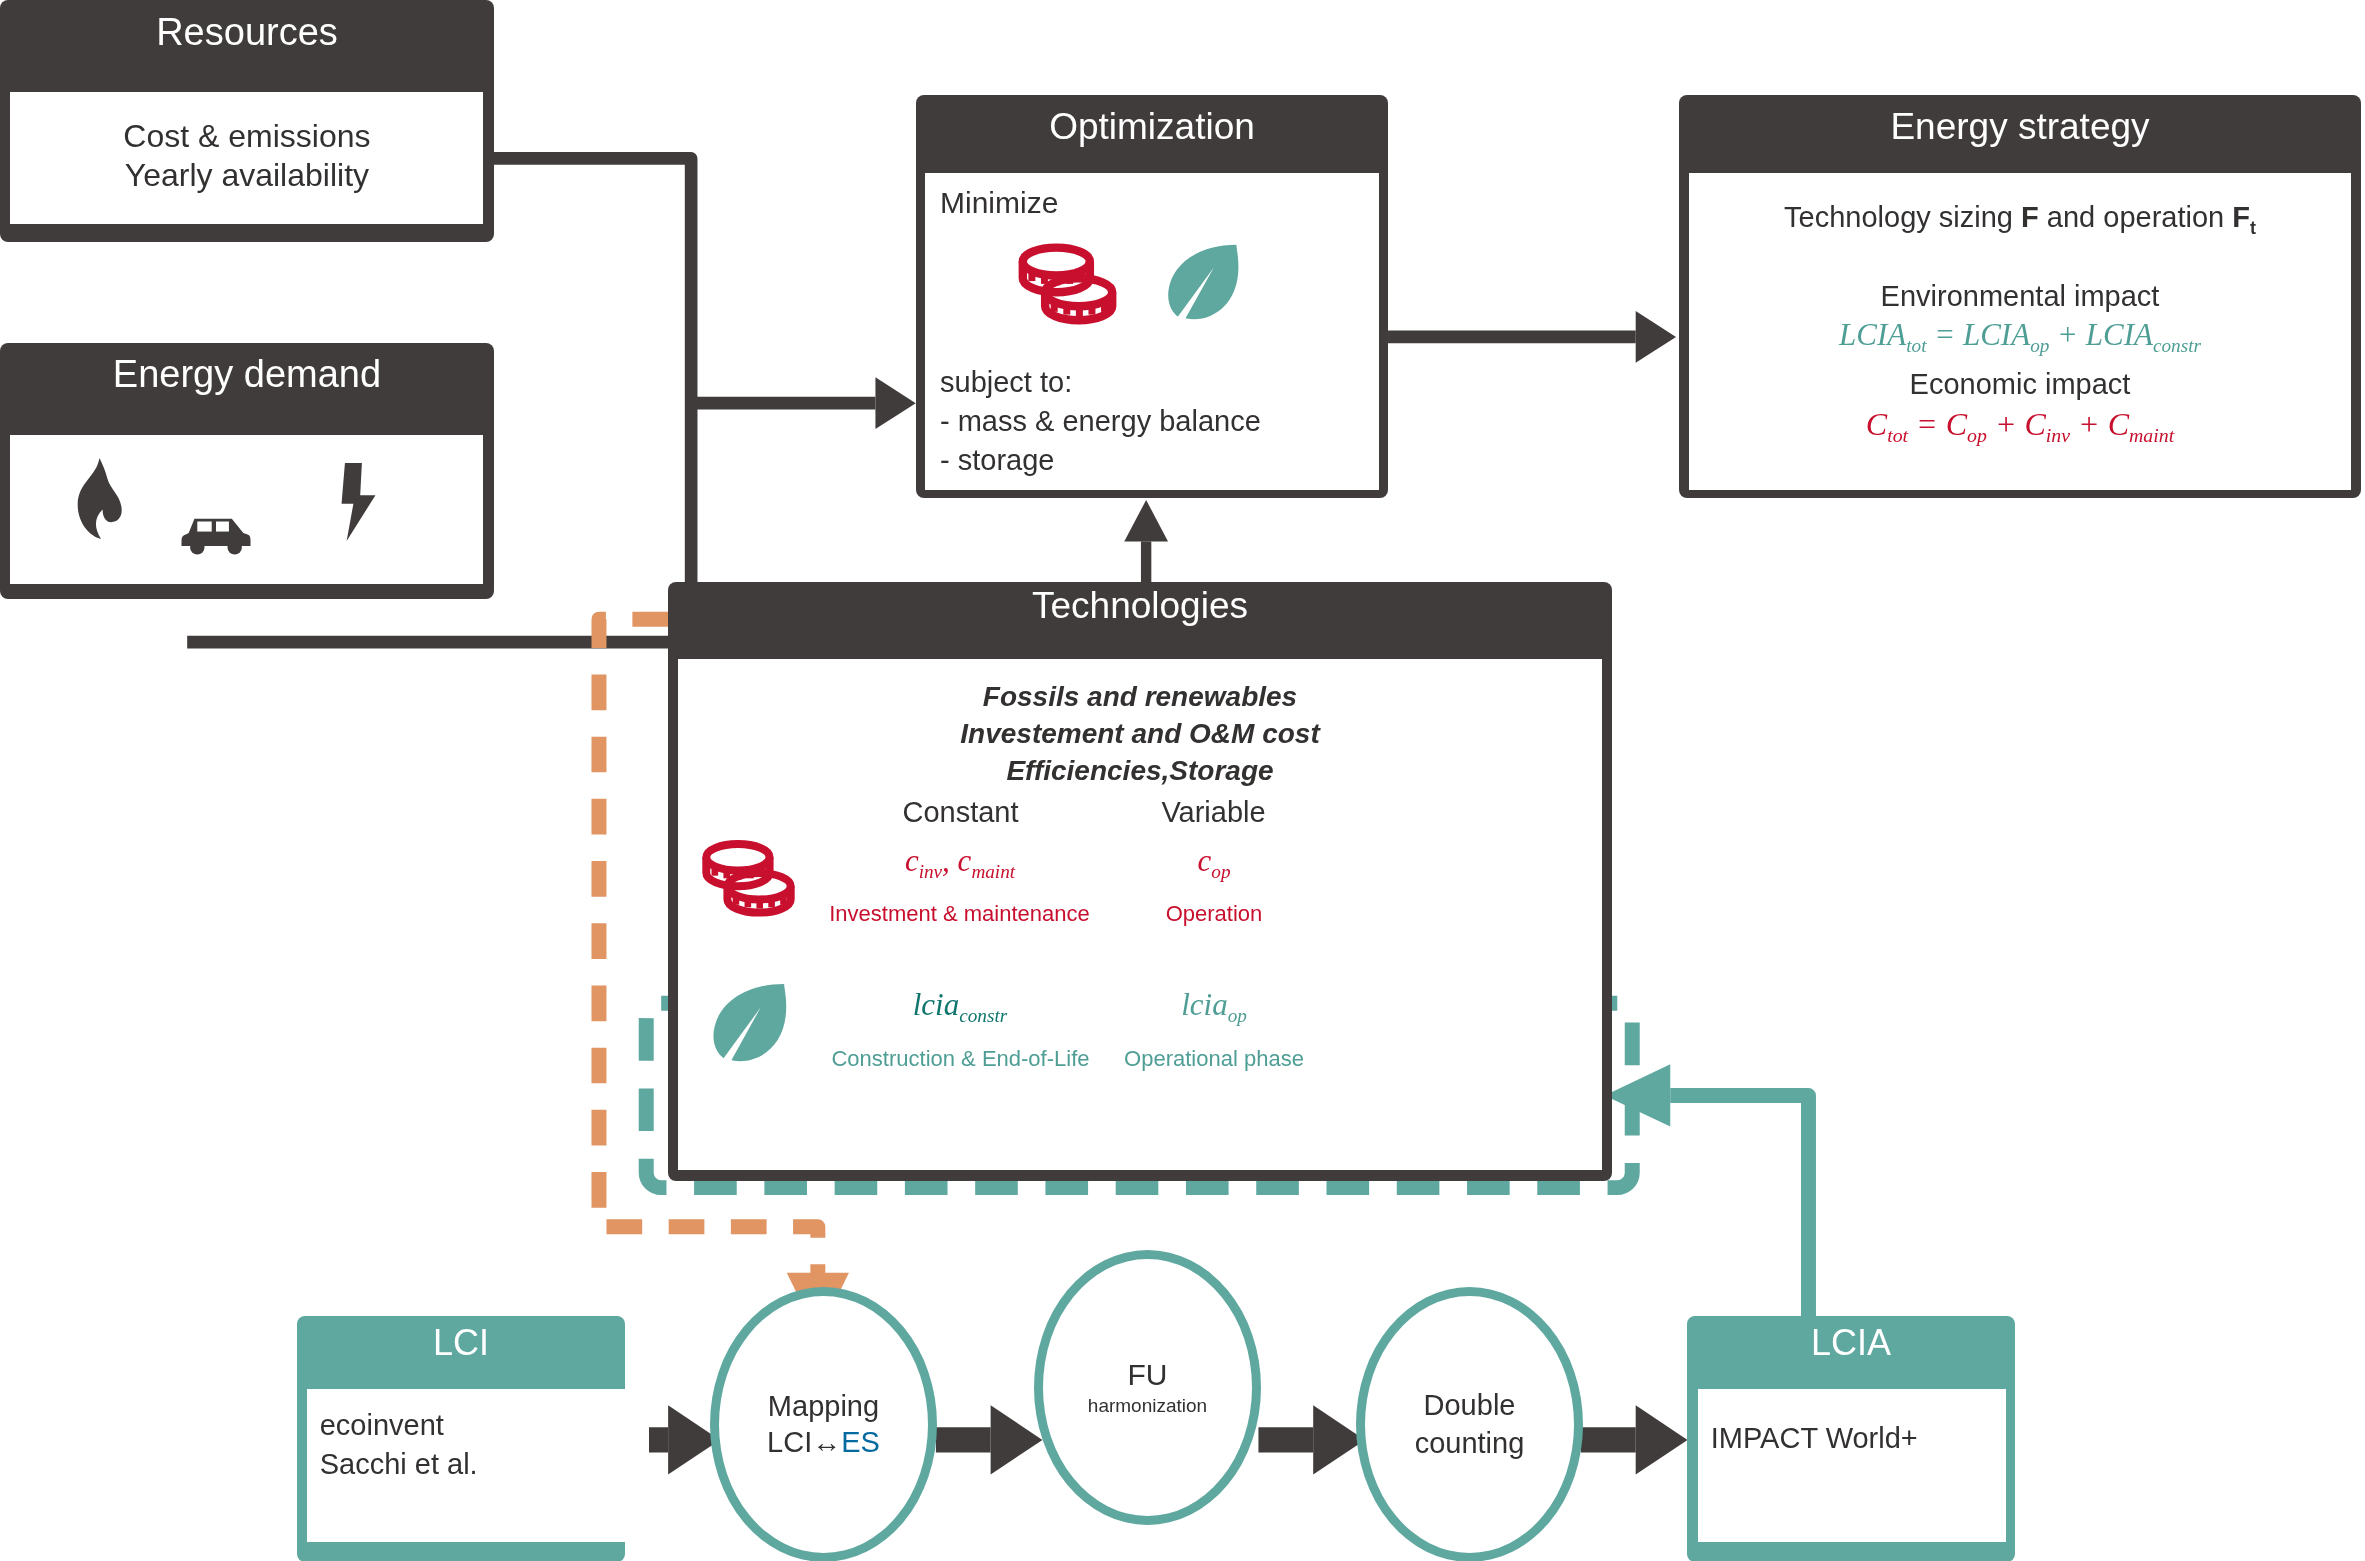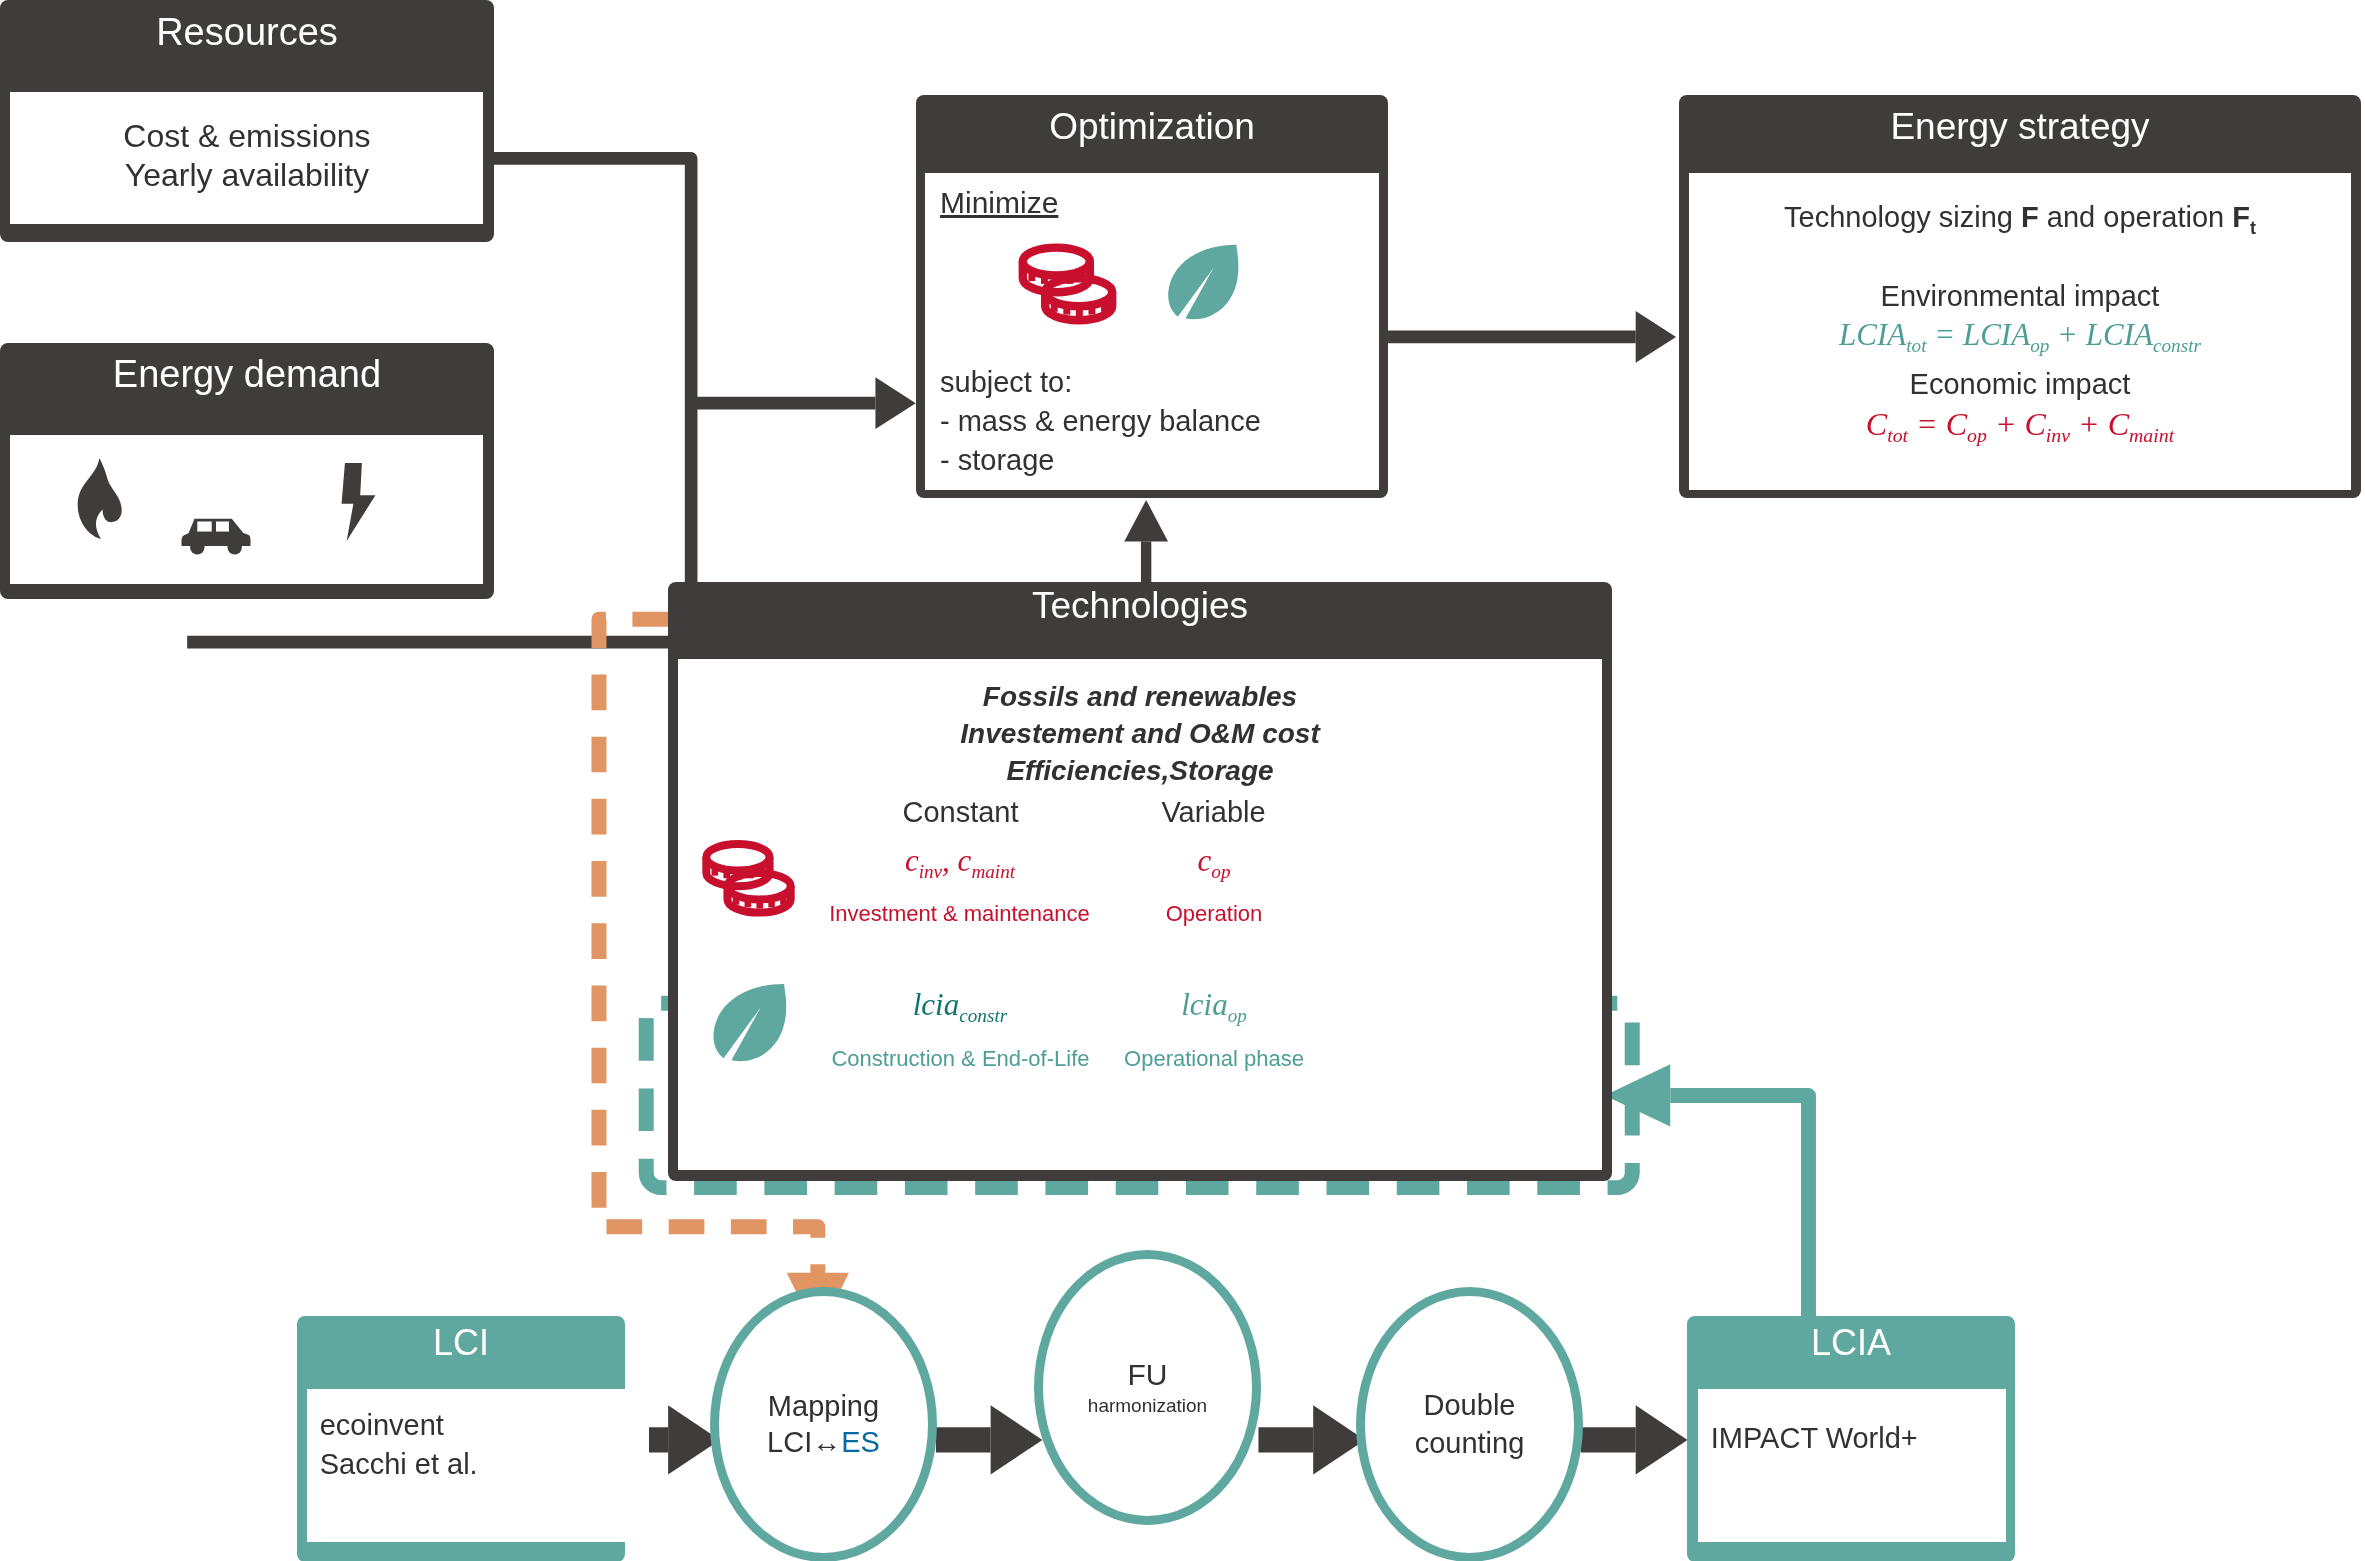--- a/index.html
+++ b/index.html
@@ -107,21 +107,21 @@
 
     <svg width="41" height="78" viewBox="0 0 24 46" style="position:absolute;left:328px;top:28px;">
       <path d="M14 0 L4 0 L2 24 L9 24 L5 46 L22 19 L13 19 Z" fill="#403C3B"></path>
     </svg>
   </div>
 
   <div class="box dark" style="left:916px;top:95px;width:472px;height:403px;">
     <div class="box-title" style="top:12.7px;font-size:37px;">Optimization</div>
   </div>
   <div class="box-body" style="left:925px;top:173px;width:454px;height:317px;text-align:left;">
-    <div style="font-size:30px;padding:12.7px 0 0 15px;text-decoration:underline;">Minimize</div>
+    <div style="font-size:30px;padding:12.7px 0 0 15px;">Minimize</div>
 
     <svg width="101" height="81" viewBox="0 0 72 58" style="position:absolute;left:92px;top:69px;">
       <g fill="none" stroke="#C8102E" stroke-width="6">
         <ellipse cx="28" cy="14" rx="24" ry="10"></ellipse>
         <path d="M4 14 L4 26 A24 10 0 0 0 52 26 L52 14"></path>
         <ellipse cx="44" cy="36" rx="24" ry="10"></ellipse>
         <path d="M20 36 L20 46 A24 10 0 0 0 68 46 L68 36"></path>
       </g>
       <g fill="#C8102E">
         <rect x="8" y="20" width="5" height="8"></rect>

